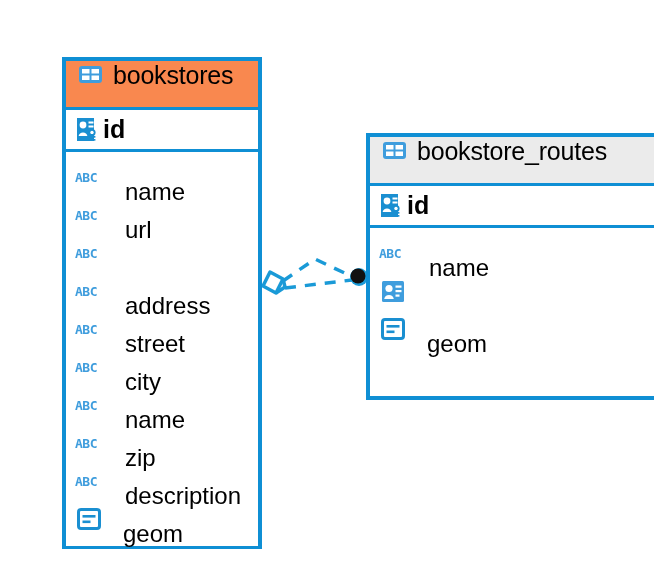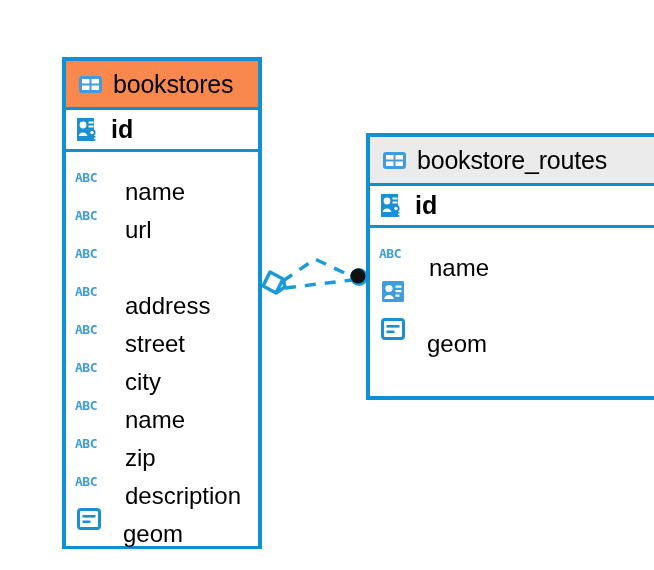--- a/index.html
+++ b/index.html
@@ -28,37 +28,35 @@
     position: absolute;
     box-sizing: border-box;
     border: 4px solid #0f8fd4;
     background: #ffffff;
     z-index: 3;
   }
 
   .entity-header {
     box-sizing: border-box;
     display: flex;
-    align-items: center;
     gap: 9px;
     padding: 0 10px;
     height: 46px;
     font-size: 25px;
     color: #000000;
     letter-spacing: -0.2px;
     white-space: nowrap;
   }
   .entity-header.orange { background: #f9884f; }
   .entity-header.grey   { background: #ebebeb; }
 
   .pk-row {
     box-sizing: border-box;
     display: flex;
     align-items: center;
-    gap: 8px;
     padding: 0 9px;
     height: 45px;
     border-top: 3px solid #0f8fd4;
     border-bottom: 3px solid #0f8fd4;
     font-size: 25px;
     font-weight: bold;
     color: #000000;
     background: #ffffff;
     white-space: nowrap;
   }

